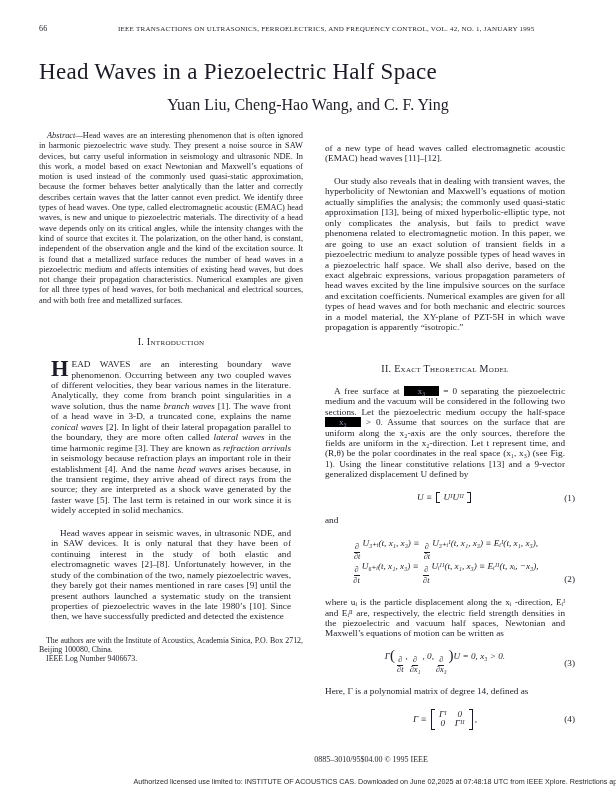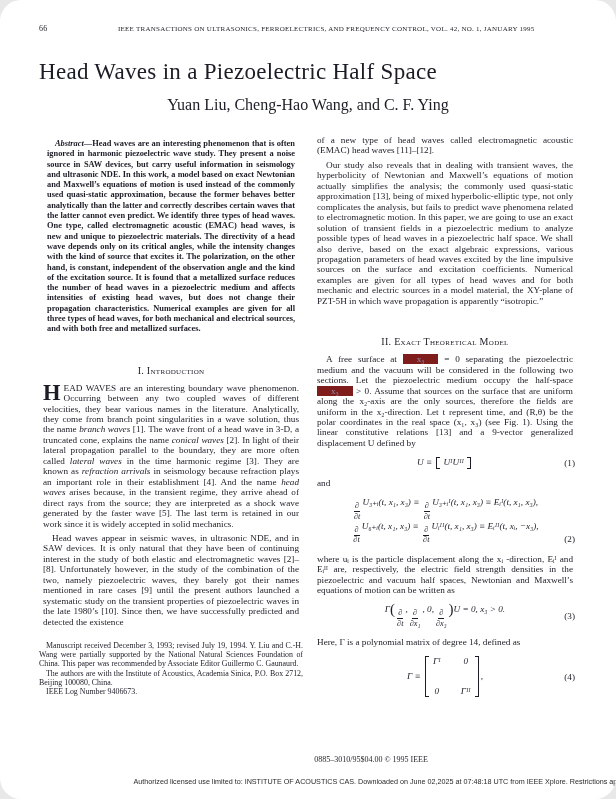--- a/index.html
+++ b/index.html
@@ -6,61 +6,60 @@
   .page{
     position:relative;
     width:616px;height:799px;
     margin:0 auto;
     background:#ffffff;
     overflow:hidden;
     box-sizing:border-box;
     padding:24px 39px 0 39px;
     color:#1c1c26;
     font-family:"Liberation Serif","DejaVu Serif",serif;
-    border-radius:21px;
   }
   
   .running-head{display:flex;align-items:baseline;font-size:7px;letter-spacing:.25px;color:#26262e;}
   .running-head .pgnum{font-size:8px;flex:0 0 auto;}
   .running-head .journal{flex:1;text-align:center;padding-left:28px;white-space:nowrap;}
   
   .title{margin-top:26px;text-align:left;font-size:23px;font-weight:400;letter-spacing:.3px;}
   .authors{margin-top:11px;text-align:center;font-size:16px;}
   
   .columns{margin-top:17px;display:flex;gap:10px;text-align:justify;}
   .col{flex:1 1 0;min-width:0;}
   
-  .abstract{margin:8px;font-size:8.4px;line-height:10.3px;font-weight:bold;text-indent:8px;}
+  .abstract{margin:0;font-size:8.4px;line-height:10.3px;font-weight:normal;text-indent:8px;}
   .ab-label{font-style:italic;}
   
   h2{margin:30px 0 7px 0;text-align:center;font-size:10px;font-weight:400;font-variant:small-caps;letter-spacing:.3px;}
   
-  .body-p{margin:4px;font-size:9.2px;line-height:10.45px;}
+  .body-p{margin:12px;font-size:9.2px;line-height:10.45px;}
   .indent{text-indent:9px;}
   .dropcap{float:left;font-size:22.5px;line-height:18.5px;font-weight:bold;padding:1px 3px 0 0;}
   .it{font-style:italic;}
   
   .footnote{margin-top:14px;font-size:7.9px;line-height:9.2px;}
   .footnote p{margin:0;text-indent:7px;}
   
   .eq{position:relative;margin:9px 0;padding:0 26px;text-align:center;font-style:italic;font-size:9.2px;line-height:11px;}
   .eq-num{position:absolute;right:2px;top:50%;transform:translateY(-50%);font-style:normal;}
   .eq2 .eq-num{top:auto;bottom:0;transform:none;}
   .eq-line{display:block;}
   .eq-line.right{text-align:right;padding-right:34px;}
   .mtx{display:inline-flex;align-items:stretch;vertical-align:middle;margin:0 2px;}
   .brl{width:3px;border:1px solid #1c1c26;border-right:none;}
   .brr{width:3px;border:1px solid #1c1c26;border-left:none;}
   .mcol{display:flex;flex-direction:row;align-items:center;padding:1px 3px;line-height:9.5px;}
-  .m2x2{display:grid;grid-template-columns:auto auto;column-gap:8px;row-gap:0;padding:1px 4px;line-height:9.5px;justify-items:center;align-items:center;gap:20px;}
+  .m2x2{display:grid;grid-template-columns:auto auto;column-gap:8px;row-gap:0;padding:1px 4px;line-height:9.5px;justify-items:center;align-items:center;}
   .frac{display:inline-flex;flex-direction:column;align-items:center;vertical-align:-3px;line-height:1;margin:0 2px;font-size:8.3px;}
   .frac .fn{border-bottom:.8px solid #1c1c26;padding:0 1px .5px 1px;}
   .frac .fd{padding-top:.5px;}
   .bigp{font-size:15px;font-style:normal;vertical-align:middle;position:relative;top:-1px;}
-  .smudge{background:#7f1d1d;color:#8f8fae;padding:0 14px;}
+  .smudge{background:#000000;color:#8f8fae;padding:0 14px;}
   
   .copyright{position:absolute;left:16px;bottom:35px;width:100%;text-align:center;font-size:8px;color:#26262e;margin-left:47px;}
   .license{position:absolute;left:12px;bottom:13px;width:100%;text-align:right;font-size:7.2px;color:#2a2a2a;font-family:"Liberation Sans","DejaVu Sans",sans-serif;}
 </style>
 </head>
 <body>
 
 <div class="page">
 
   <div class="running-head">
@@ -76,21 +75,20 @@
     <div class="col">
       <p class="abstract"><span class="ab-label">Abstract—</span><span>Head waves are an interesting phenomenon that is often ignored in harmonic piezoelectric wave study. They present a noise source in SAW devices, but carry useful information in seismology and ultrasonic NDE. In this work, a model based on exact Newtonian and Maxwell’s equations of motion is used instead of the commonly used quasi-static approximation, because the former behaves better analytically than the latter and correctly describes certain waves that the latter cannot even predict. We identify three types of head waves. One type, called electromagnetic acoustic (EMAC) head waves, is new and unique to piezoelectric materials. The directivity of a head wave depends only on its critical angles, while the intensity changes with the kind of source that excites it. The polarization, on the other hand, is constant, independent of the observation angle and the kind of the excitation source. It is found that a metallized surface reduces the number of head waves in a piezoelectric medium and affects intensities of existing head waves, but does not change their propagation characteristics. Numerical examples are given for all three types of head waves, for both mechanical and electrical sources, and with both free and metallized surfaces.</span></p>
 
       <h2>I. Introduction</h2>
 
       <p class="body-p"><span class="dropcap">H</span><span>EAD WAVES are an interesting boundary wave phenomenon. Occurring between any two coupled waves of different velocities, they bear various names in the literature. Analytically, they come from branch point singularities in a wave solution, thus the name </span><span class="it">branch waves</span><span> [1]. The wave front of a head wave in 3-D, a truncated cone, explains the name </span><span class="it">conical waves</span><span> [2]. In light of their lateral propagation parallel to the boundary, they are more often called </span><span class="it">lateral waves</span><span> in the time harmonic regime [3]. They are known as </span><span class="it">refraction arrivals</span><span> in seismology because refraction plays an important role in their establishment [4]. And the name </span><span class="it">head waves</span><span> arises because, in the transient regime, they arrive ahead of direct rays from the source; they are interpreted as a shock wave generated by the faster wave [5]. The last term is retained in our work since it is widely accepted in solid mechanics.</span></p>
 
       <p class="body-p indent">Head waves appear in seismic waves, in ultrasonic NDE, and in SAW devices. It is only natural that they have been of continuing interest in the study of both elastic and electromagnetic waves [2]–[8]. Unfortunately however, in the study of the combination of the two, namely piezoelectric waves, they barely got their names mentioned in rare cases [9] until the present authors launched a systematic study on the transient properties of piezoelectric waves in the late 1980’s [10]. Since then, we have successfully predicted and detected the existence</p>
 
       <div class="footnote">
-        <p>Manuscript received December 3, 1993; revised July 19, 1994. Y. Liu and C.-H. Wang were partially supported by the National Natural Sciences Foundation of China. This paper was recommended by Associate Editor Guillermo C. Gaunaurd.</p>
         <p>The authors are with the Institute of Acoustics, Academia Sinica, P.O. Box 2712, Beijing 100080, China.</p>
         <p>IEEE Log Number 9406673.</p>
       </div>
     </div>
 
     <div class="col">
       <p class="body-p">of a new type of head waves called electromagnetic acoustic (EMAC) head waves [11]–[12].</p>
       <p class="body-p indent">Our study also reveals that in dealing with transient waves, the hyperbolicity of Newtonian and Maxwell’s equations of motion actually simplifies the analysis; the commonly used quasi-static approximation [13], being of mixed hyperbolic-elliptic type, not only complicates the analysis, but fails to predict wave phenomena related to electromagnetic motion. In this paper, we are going to use an exact solution of transient fields in a piezoelectric medium to analyze possible types of head waves in a piezoelectric half space. We shall also derive, based on the exact algebraic expressions, various propagation parameters of head waves excited by the line impulsive sources on the surface and excitation coefficients. Numerical examples are given for all types of head waves and for both mechanic and electric sources in a model material, the XY-plane of PZT-5H in which wave propagation is apparently “isotropic.”</p>
 
       <h2>II. Exact Theoretical Model</h2>

